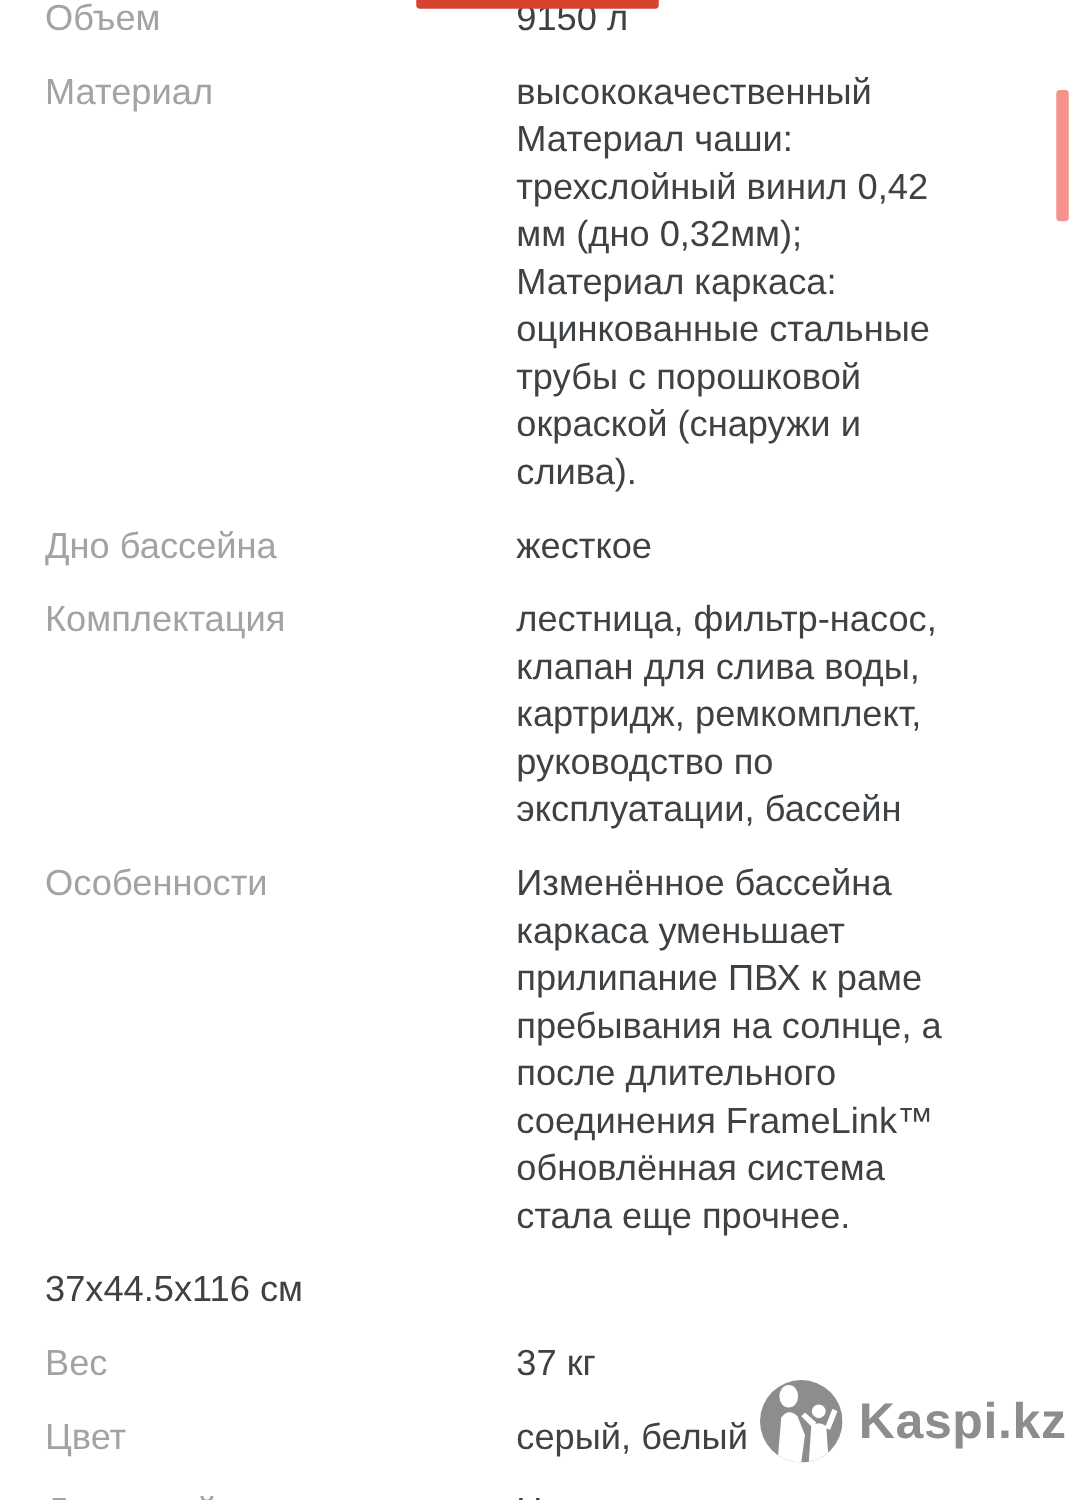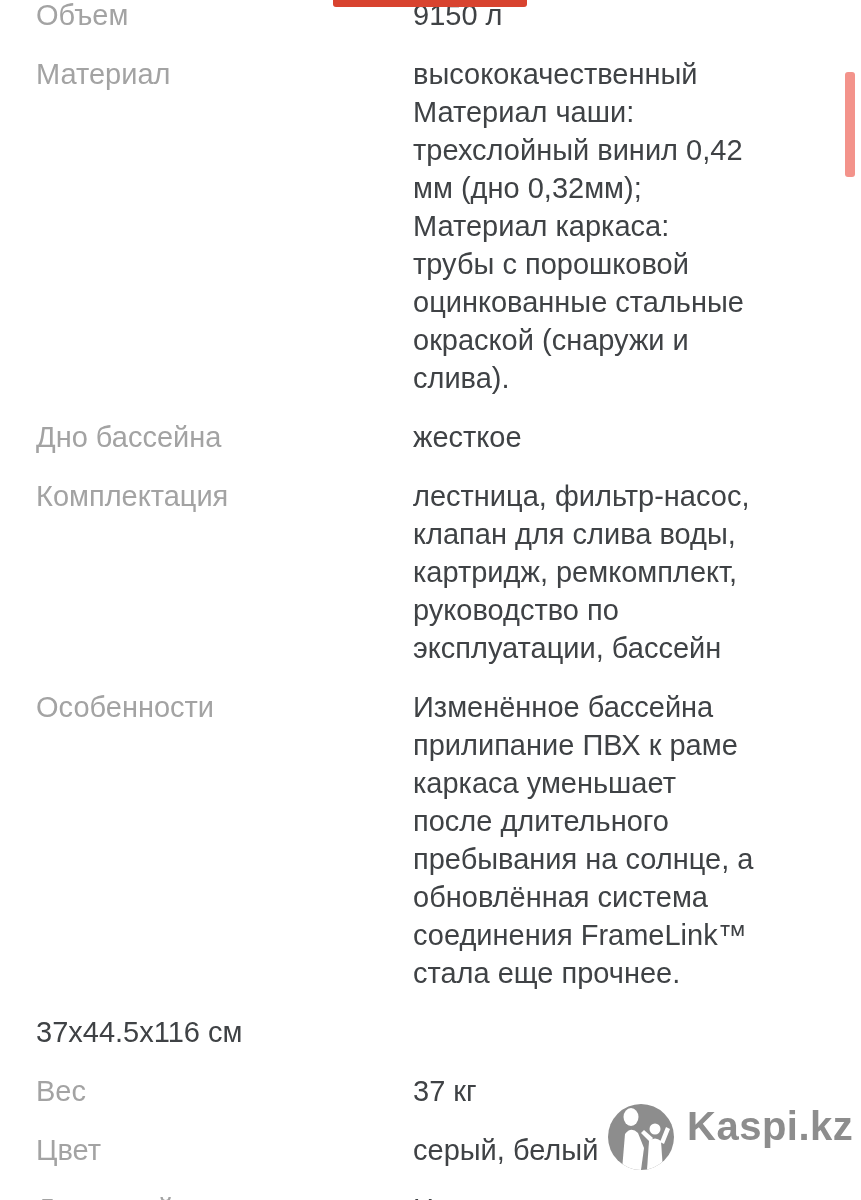--- a/index.html
+++ b/index.html
@@ -6,21 +6,21 @@
   .screen{
     position:relative;
     width:861px;height:1200px;
     background:#ffffff;
     overflow:hidden;
     font-family:"Liberation Sans","DejaVu Sans",sans-serif;
   }
   
   .watermark{
     position:absolute;left:608px;top:1104px;
-    display:flex;
+    display:flex;align-items:center;
     z-index:0;
   }
   .wm-text{
     margin-left:13px;
     font-size:40px;font-weight:bold;
     color:#8d8d8d;
     letter-spacing:0.5px;
     white-space:nowrap;
   }
   .spec-table{
@@ -92,22 +92,22 @@
         </div>
       </div>
       <div class="spec-row">
         <div class="spec-label">Материал</div>
         <div class="spec-value">
           <div class="spec-value-line">высококачественный</div>
           <div class="spec-value-line">Материал чаши:</div>
           <div class="spec-value-line">трехслойный винил 0,42</div>
           <div class="spec-value-line">мм (дно 0,32мм);</div>
           <div class="spec-value-line">Материал каркаса:</div>
+          <div class="spec-value-line">оцинкованные стальные</div>
           <div class="spec-value-line">трубы с порошковой</div>
-          <div class="spec-value-line">оцинкованные стальные</div>
           <div class="spec-value-line">окраской (снаружи и</div>
           <div class="spec-value-line">слива).</div>
         </div>
       </div>
       <div class="spec-row">
         <div class="spec-label">Дно бассейна</div>
         <div class="spec-value">
           <div class="spec-value-line">жесткое</div>
         </div>
       </div>
@@ -118,26 +118,26 @@
           <div class="spec-value-line">клапан для слива воды,</div>
           <div class="spec-value-line">картридж, ремкомплект,</div>
           <div class="spec-value-line">руководство по</div>
           <div class="spec-value-line">эксплуатации, бассейн</div>
         </div>
       </div>
       <div class="spec-row">
         <div class="spec-label">Особенности</div>
         <div class="spec-value">
           <div class="spec-value-line">Изменённое бассейна</div>
+          <div class="spec-value-line">каркаса уменьшает</div>
           <div class="spec-value-line">прилипание ПВХ к раме</div>
-          <div class="spec-value-line">каркаса уменьшает</div>
+          <div class="spec-value-line">пребывания на солнце, а</div>
           <div class="spec-value-line">после длительного</div>
-          <div class="spec-value-line">пребывания на солнце, а</div>
+          <div class="spec-value-line">соединения FrameLink™</div>
           <div class="spec-value-line">обновлённая система</div>
-          <div class="spec-value-line">соединения FrameLink™</div>
           <div class="spec-value-line">стала еще прочнее.</div>
         </div>
       </div>
       <div class="spec-row">
         <div class="spec-value">
           <div class="spec-value-line">37x44.5x116 см</div>
         </div>
       </div>
       <div class="spec-row">
         <div class="spec-label">Вес</div>

